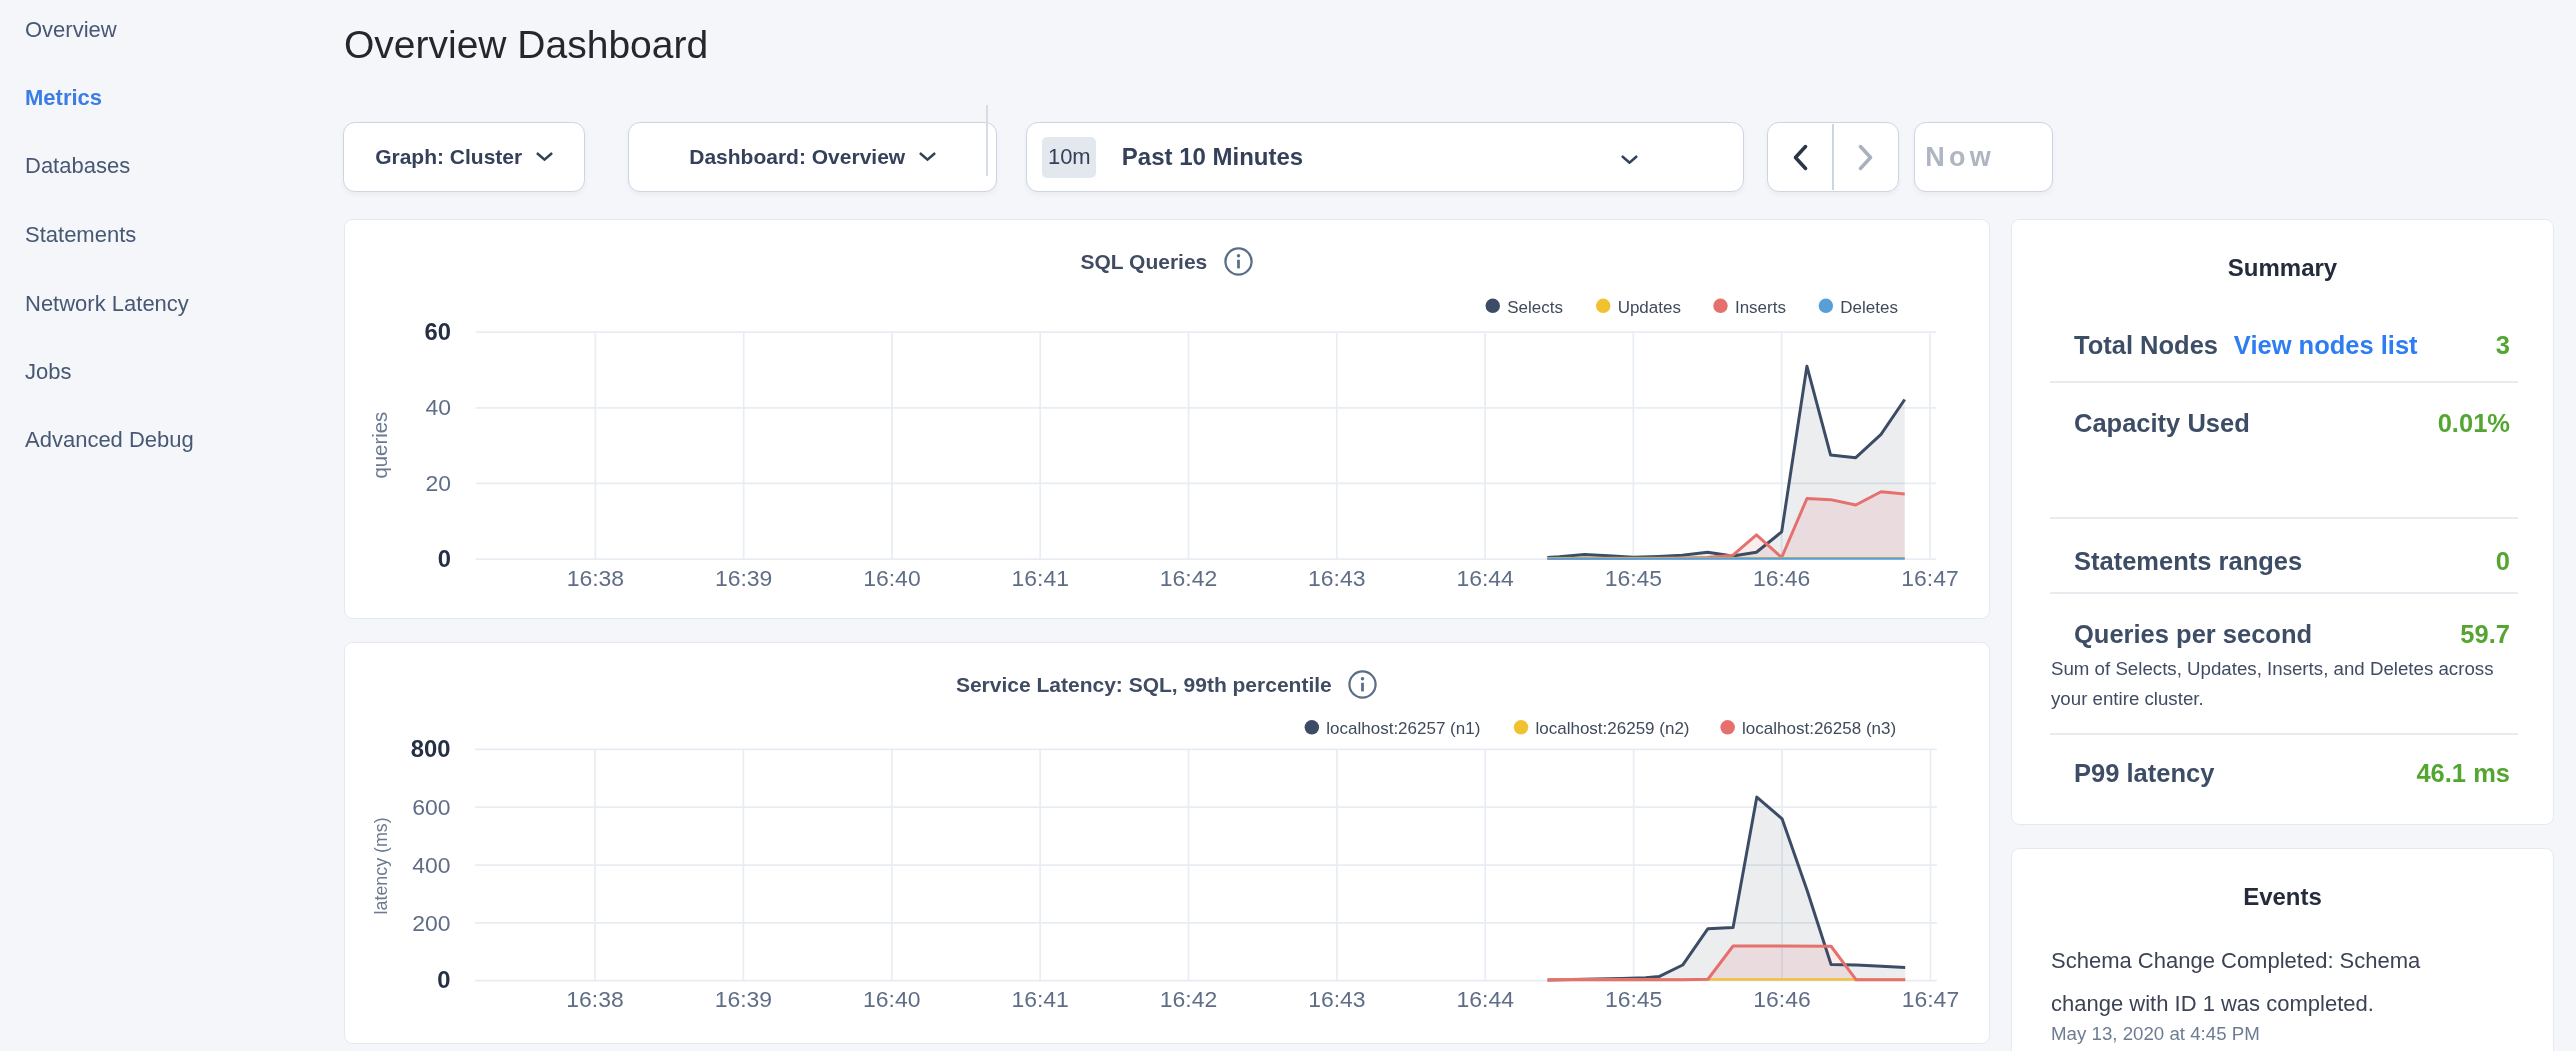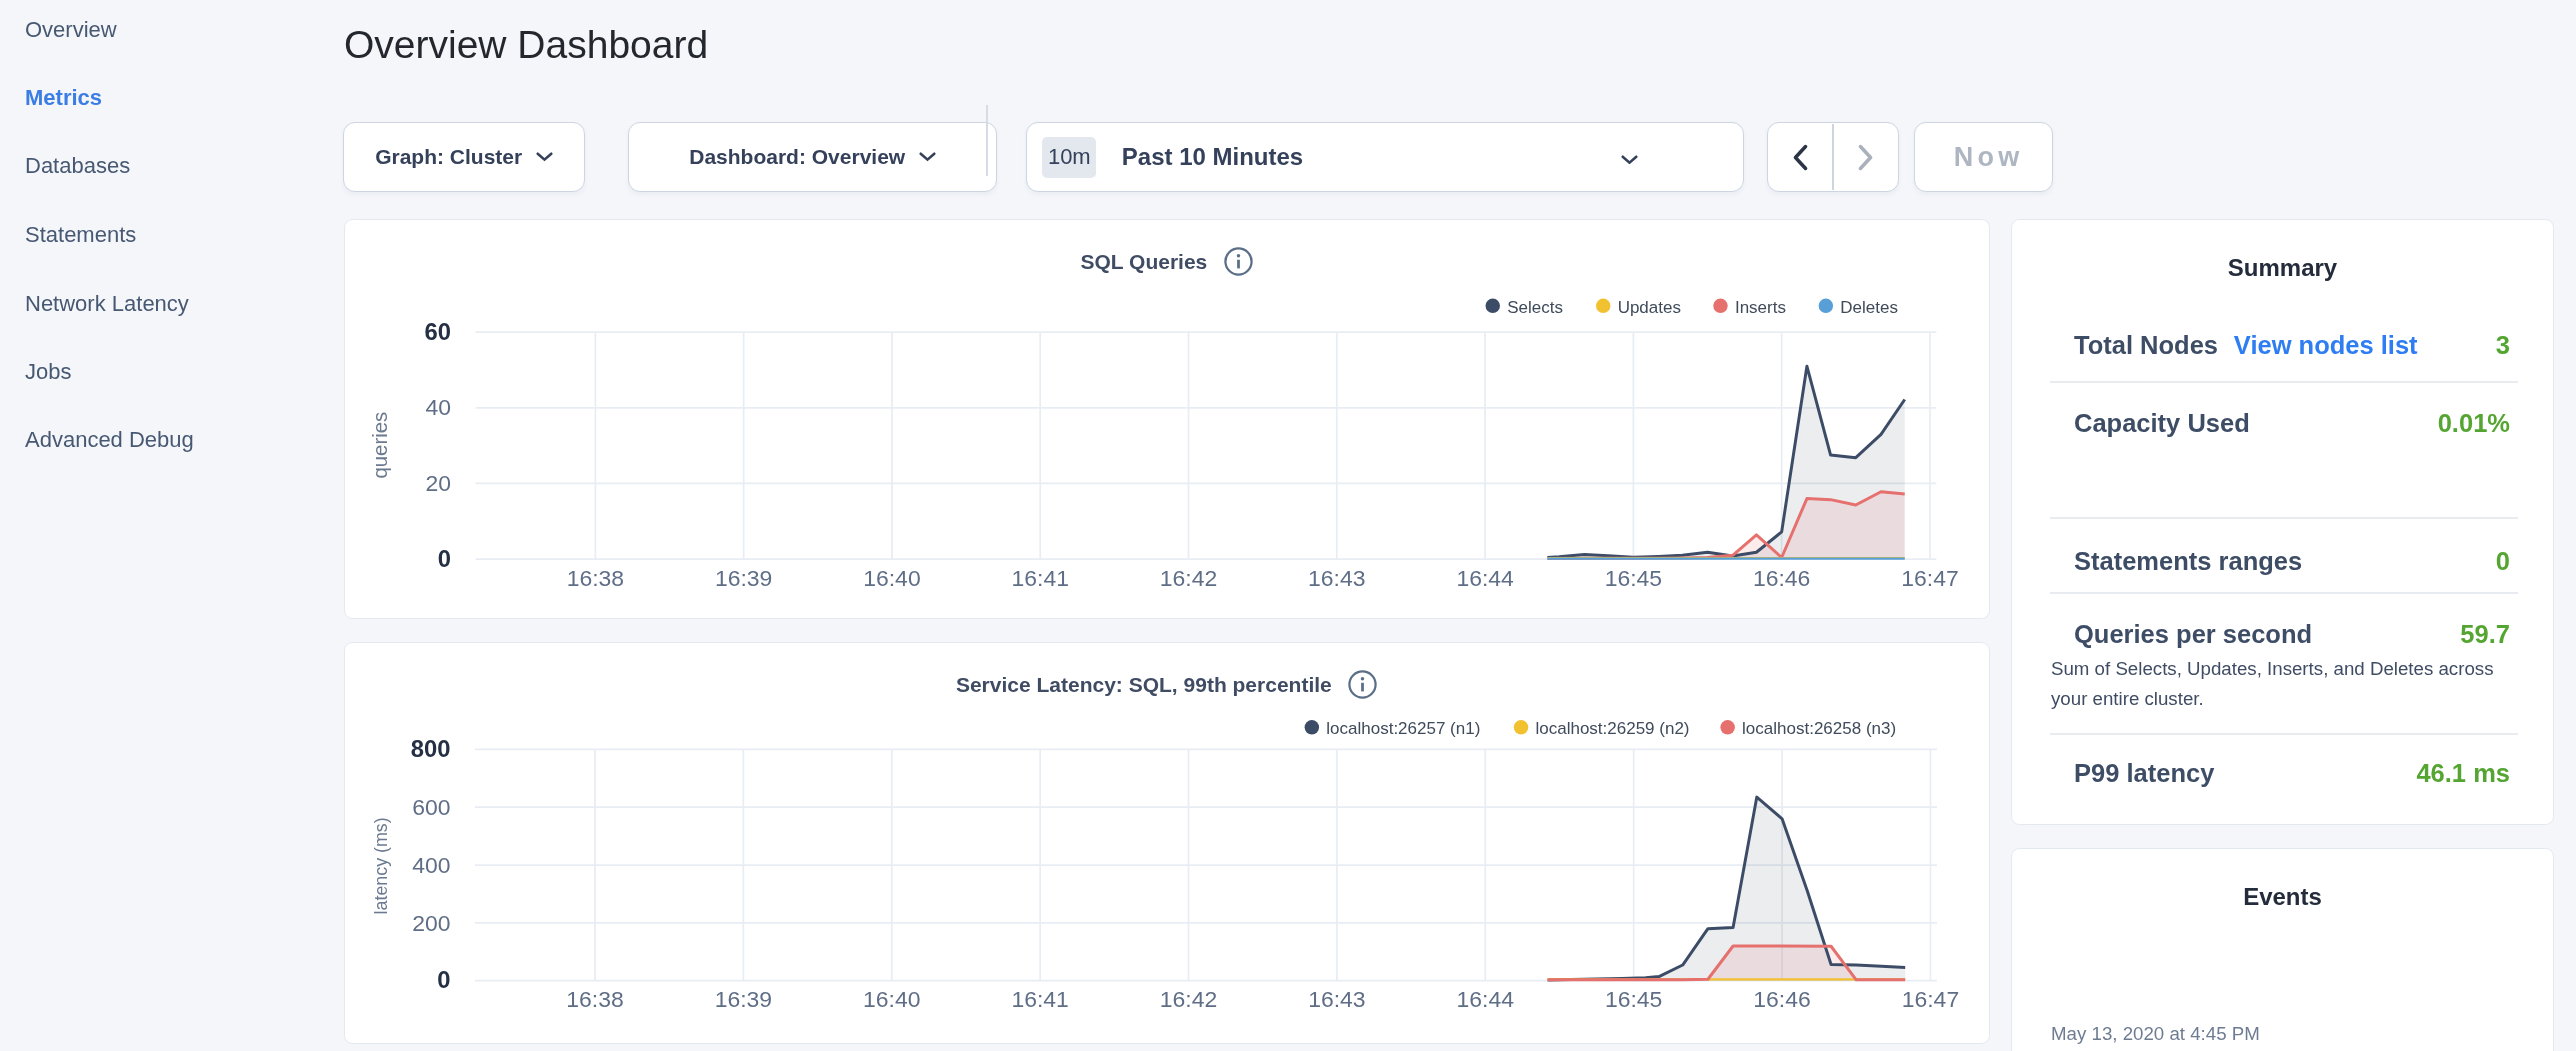--- a/index.html
+++ b/index.html
@@ -54,21 +54,21 @@
         <polyline points="16,3 4,16 16,29" fill="none" stroke="#2c3547" stroke-width="4.2" stroke-linecap="round" stroke-linejoin="round"></polyline>
       </svg>
     </div>
 <div style="width:1.7px;height:66px;background:#cdd5e1"></div>
 <div style="flex:1;display:flex;justify-content:center">
       <svg width="17" height="27" viewBox="0 0 20 32">
         <polyline points="4,3 16,16 4,29" fill="none" stroke="#a9b1bd" stroke-width="4.2" stroke-linecap="round" stroke-linejoin="round"></polyline>
       </svg>
     </div>
 </div>
-<div class="ctl" style="left:1914px;width:139px;justify-content:center">
+<div class="ctl" style="left:1914px;width:139px;justify-content:flex-start">
     <span style="font-weight:bold;font-size:27px;letter-spacing:4.3px;color:#aeb6c2;padding-left:10.2px">Now</span>
   </div>
 <div class="card" style="left:344px;top:219px;width:1646px;height:400px">
 <div class="chart-title" style="top:26px">
       <span>SQL Queries</span>
       <svg width="31" height="31" viewBox="0 0 36 36" style="display:block">
         <circle cx="18" cy="18" r="15.2" fill="none" stroke="#5a6e88" stroke-width="2.6"></circle>
         <circle cx="18" cy="11.3" r="2" fill="#5a6e88"></circle>
         <line x1="18" y1="16" x2="18" y2="26" stroke="#5a6e88" stroke-width="3.2"></line>
       </svg>
@@ -197,14 +197,15 @@
     </div>
 <div class="sdesc" style="top:434px">Sum of Selects, Updates, Inserts, and Deletes across<br>your entire cluster.</div>
 <div class="sdiv" style="top:513px"></div>
 <div class="srow" style="top:539px">
       <span class="slabel">P99 latency</span>
       <span class="sval">46.1 ms</span>
     </div>
 </div>
 <div class="card" style="left:2011px;top:848px;width:543px;height:255px">
 <div class="abs" style="width:100%;top:34px;text-align:center;font-weight:bold;font-size:24px;color:#242c3c">Events</div>
+<div class="abs" style="left:39px;top:90px;font-size:22px;line-height:43px;color:#3c4354;white-space:nowrap">Schema Change Completed: Schema<br>change with ID 1 was completed.</div>
 <div class="abs" style="left:39px;top:174px;font-size:18.7px;color:#6e7c92">May 13, 2020 at 4:45 PM</div>
 </div>
 
 </body></html>

